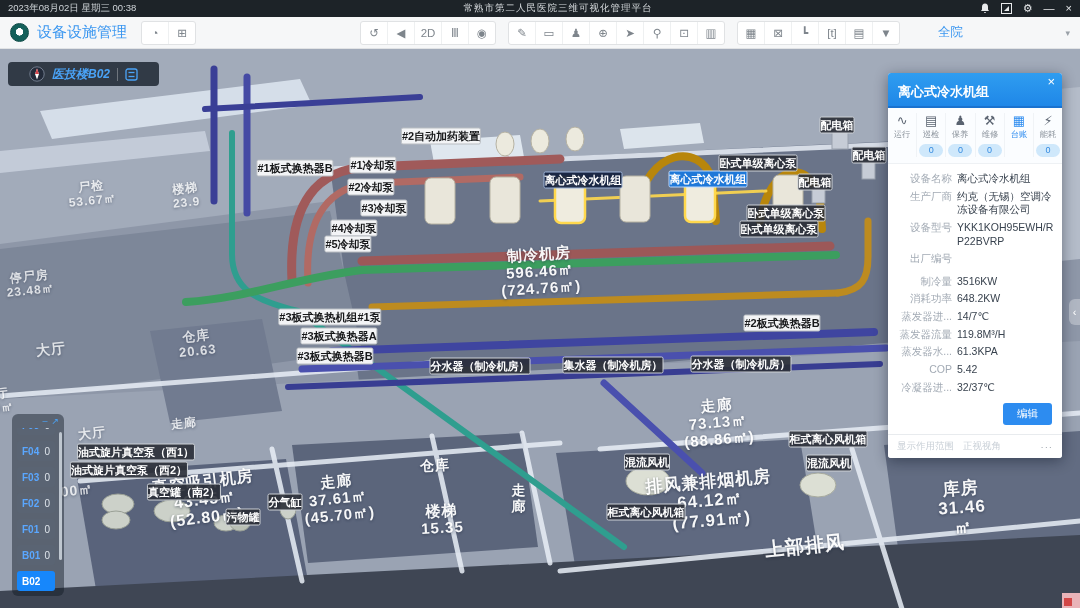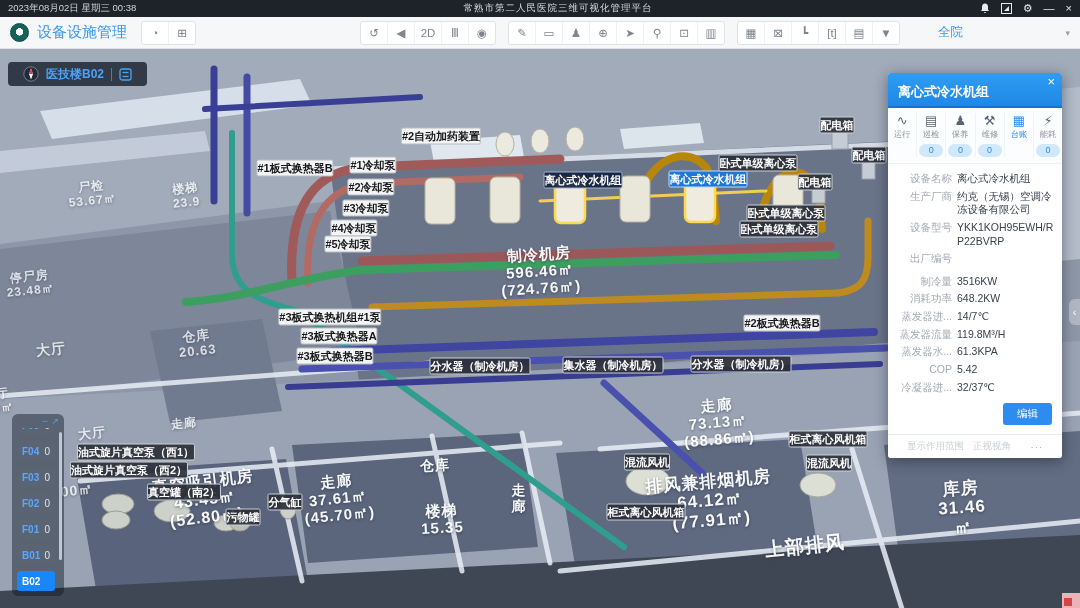--- a/index.html
+++ b/index.html
@@ -39,21 +39,21 @@
     font-weight:700;padding:0 0;line-height:15px;border-radius:2px;z-index:3;cursor:pointer;}
   .lbl-light{background:#f3f4f6;color:#17181a;border:1px solid #b9bdc2;}
   .lbl-dark{background:rgba(42,46,54,.9);color:#fff;border:1px solid #cdd1d6;}
   .lbl-navy{background:rgba(20,33,62,.92);color:#fff;border:1px solid #9db4d8;}
   .lbl-selected{background:#1f78d8;color:#fff;border:1px solid #bcd9ff;}
   .room-lbl{position:absolute;color:#fff;font-weight:700;text-align:center;line-height:1.14;
     letter-spacing:1px;text-shadow:0 1px 3px rgba(28,38,58,.55);z-index:2;pointer-events:none;}
 
   
   .pill{position:absolute;left:8px;top:13px;height:24px;z-index:5;display:flex;align-items:center;gap:7px;
-    background:rgba(17,25,37,.78);border-radius:4px;padding:0 15px;}
+    background:rgba(17,25,37,.78);border-radius:4px;padding:0 21px;font-style:italic;}
   .pill-label{color:#4aa3f7;font-size:12px;font-weight:700;cursor:pointer;}
   .pill-div{width:1px;height:13px;background:rgba(255,255,255,.3);}
 
   
   .floor-panel{position:absolute;left:12px;top:365px;width:52px;height:182px;z-index:5;
     background:rgba(15,23,35,.46);border-radius:6px;box-sizing:border-box;padding:2px 5px 6px 5px;}
   .fp-ctrl{height:11px;display:flex;justify-content:flex-end;gap:4px;color:#4aa3f7;font-size:9px;line-height:11px;}
   .fp-ctrl span{cursor:pointer;}
   .floor-rows{overflow:hidden;height:163px;margin-top:1px;padding-right:4px;}
   .floor-row{height:20px;border-radius:3px;background:rgba(90,101,117,.6);margin-bottom:6px;
@@ -84,21 +84,21 @@
   .dp-fields{padding:8px 8px 2px 6px;}
   .field{display:flex;margin-bottom:4px;}
   .field.grp{margin-top:9px;}
   .f-label{width:58px;flex:none;text-align:right;color:#a3abb5;margin-right:5px;white-space:nowrap;
     overflow:hidden;line-height:1.3;}
   .f-value{color:#39434f;line-height:1.3;word-break:break-all;}
   .dp-editrow{text-align:right;padding:3px 10px 9px;}
   .dp-edit{background:#2d8cf0;color:#fff;border:none;border-radius:3px;font-size:10.5px;
     padding:4px 14px;cursor:pointer;font-family:inherit;}
   .dp-foot{border-top:1px solid #e8ebee;background:rgba(255,255,255,.82);color:#c9d0d7;
-    font-size:9.5px;display:flex;align-items:center;gap:9px;padding:5px 19px;}
+    font-size:9.5px;display:flex;align-items:center;gap:9px;padding:5px 9px;}
   .dp-foot .more{margin-left:auto;color:#9aa2ab;letter-spacing:1px;cursor:pointer;}
   .dp-foot span{cursor:pointer;}
 
   .collapse-handle{position:absolute;right:0;top:250px;width:11px;height:26px;z-index:6;
     background:rgba(255,255,255,.3);border-radius:6px 0 0 6px;color:#fff;font-size:11px;
     display:flex;align-items:center;justify-content:center;cursor:pointer;}
   .corner-chip{position:absolute;right:0;bottom:0;width:18px;height:15px;background:#e9b3b8;z-index:4;}
   .corner-chip i{position:absolute;left:2px;bottom:2px;width:8px;height:8px;background:#d24646;display:block;}
 </style>
 </head>
@@ -248,21 +248,21 @@
         <rect x="862" y="112" width="13" height="18"></rect>
         <rect x="812" y="138" width="13" height="16"></rect>
       </g>
     </svg>
 
     <div id="scene-labels">
         <div class="lbl lbl-light" style="left: 295px; top: 119px;">#1板式换热器B</div>
         <div class="lbl lbl-light" style="left: 441px; top: 87px;">#2自动加药装置</div>
         <div class="lbl lbl-light" style="left: 373px; top: 116px;">#1冷却泵</div>
         <div class="lbl lbl-light" style="left: 371px; top: 138px;">#2冷却泵</div>
-        <div class="lbl lbl-light" style="left: 366px; top: 159px;">#3冷却泵</div>
+        <div class="lbl lbl-light" style="left: 384px; top: 159px;">#3冷却泵</div>
         <div class="lbl lbl-light" style="left: 354px; top: 179px;">#4冷却泵</div>
         <div class="lbl lbl-light" style="left: 348px; top: 195px;">#5冷却泵</div>
         <div class="lbl lbl-light" style="left: 330px; top: 268px;">#3板式换热机组#1泵</div>
         <div class="lbl lbl-light" style="left: 339px; top: 287px;">#3板式换热器A</div>
         <div class="lbl lbl-light" style="left: 335px; top: 307px;">#3板式换热器B</div>
         <div class="lbl lbl-light" style="left: 782px; top: 274px;">#2板式换热器B</div>
         <div class="lbl lbl-navy" style="left: 583px; top: 131px;">离心式冷水机组</div>
         <div class="lbl lbl-selected" style="left: 708px; top: 130px;">离心式冷水机组</div>
         <div class="lbl lbl-dark" style="left: 758px; top: 114px;">卧式单级离心泵</div>
         <div class="lbl lbl-dark" style="left: 837px; top: 76px;">配电箱</div>

